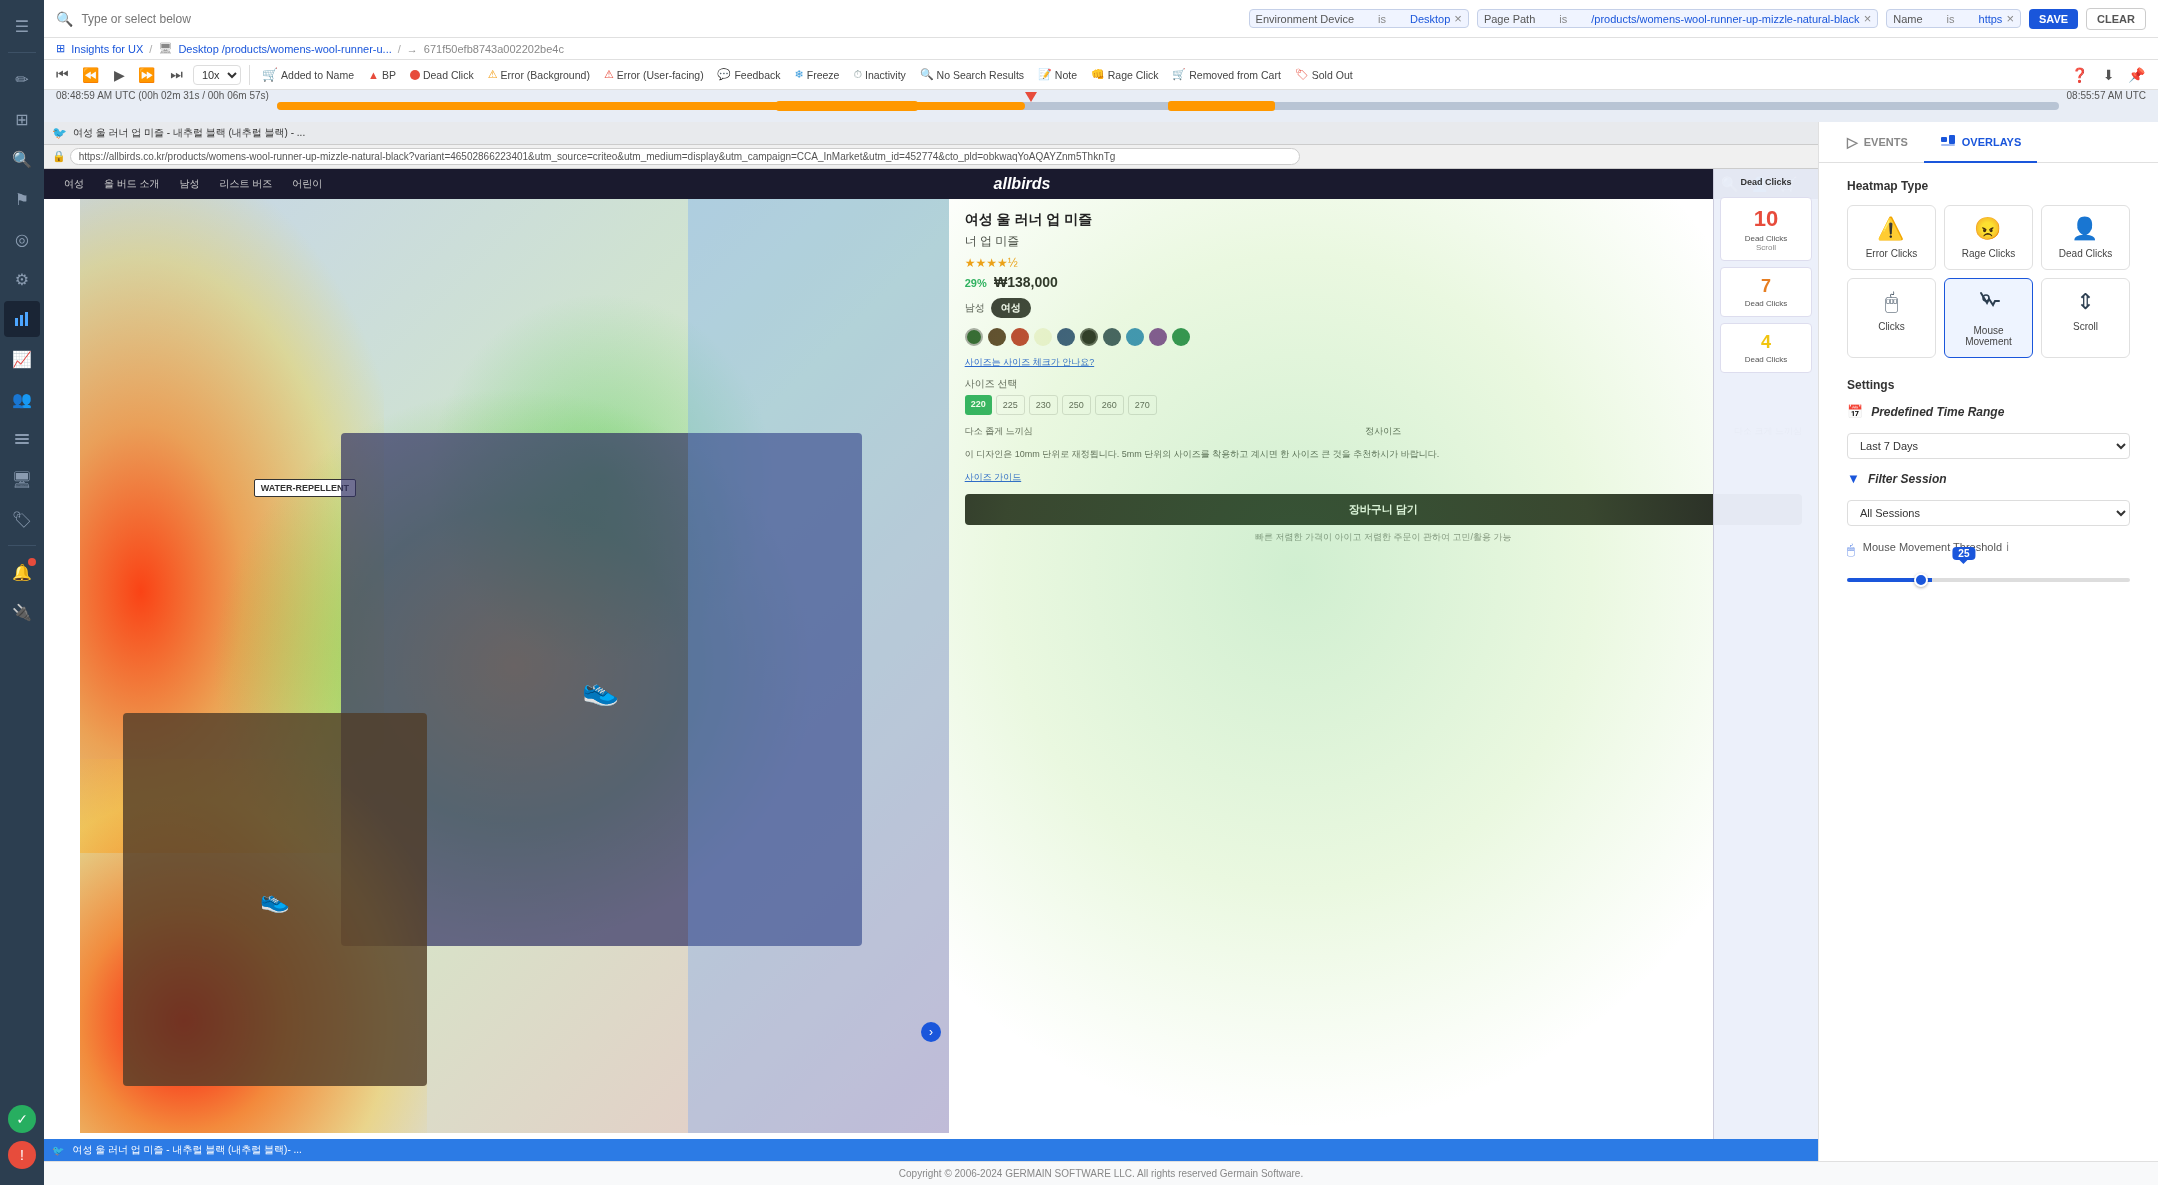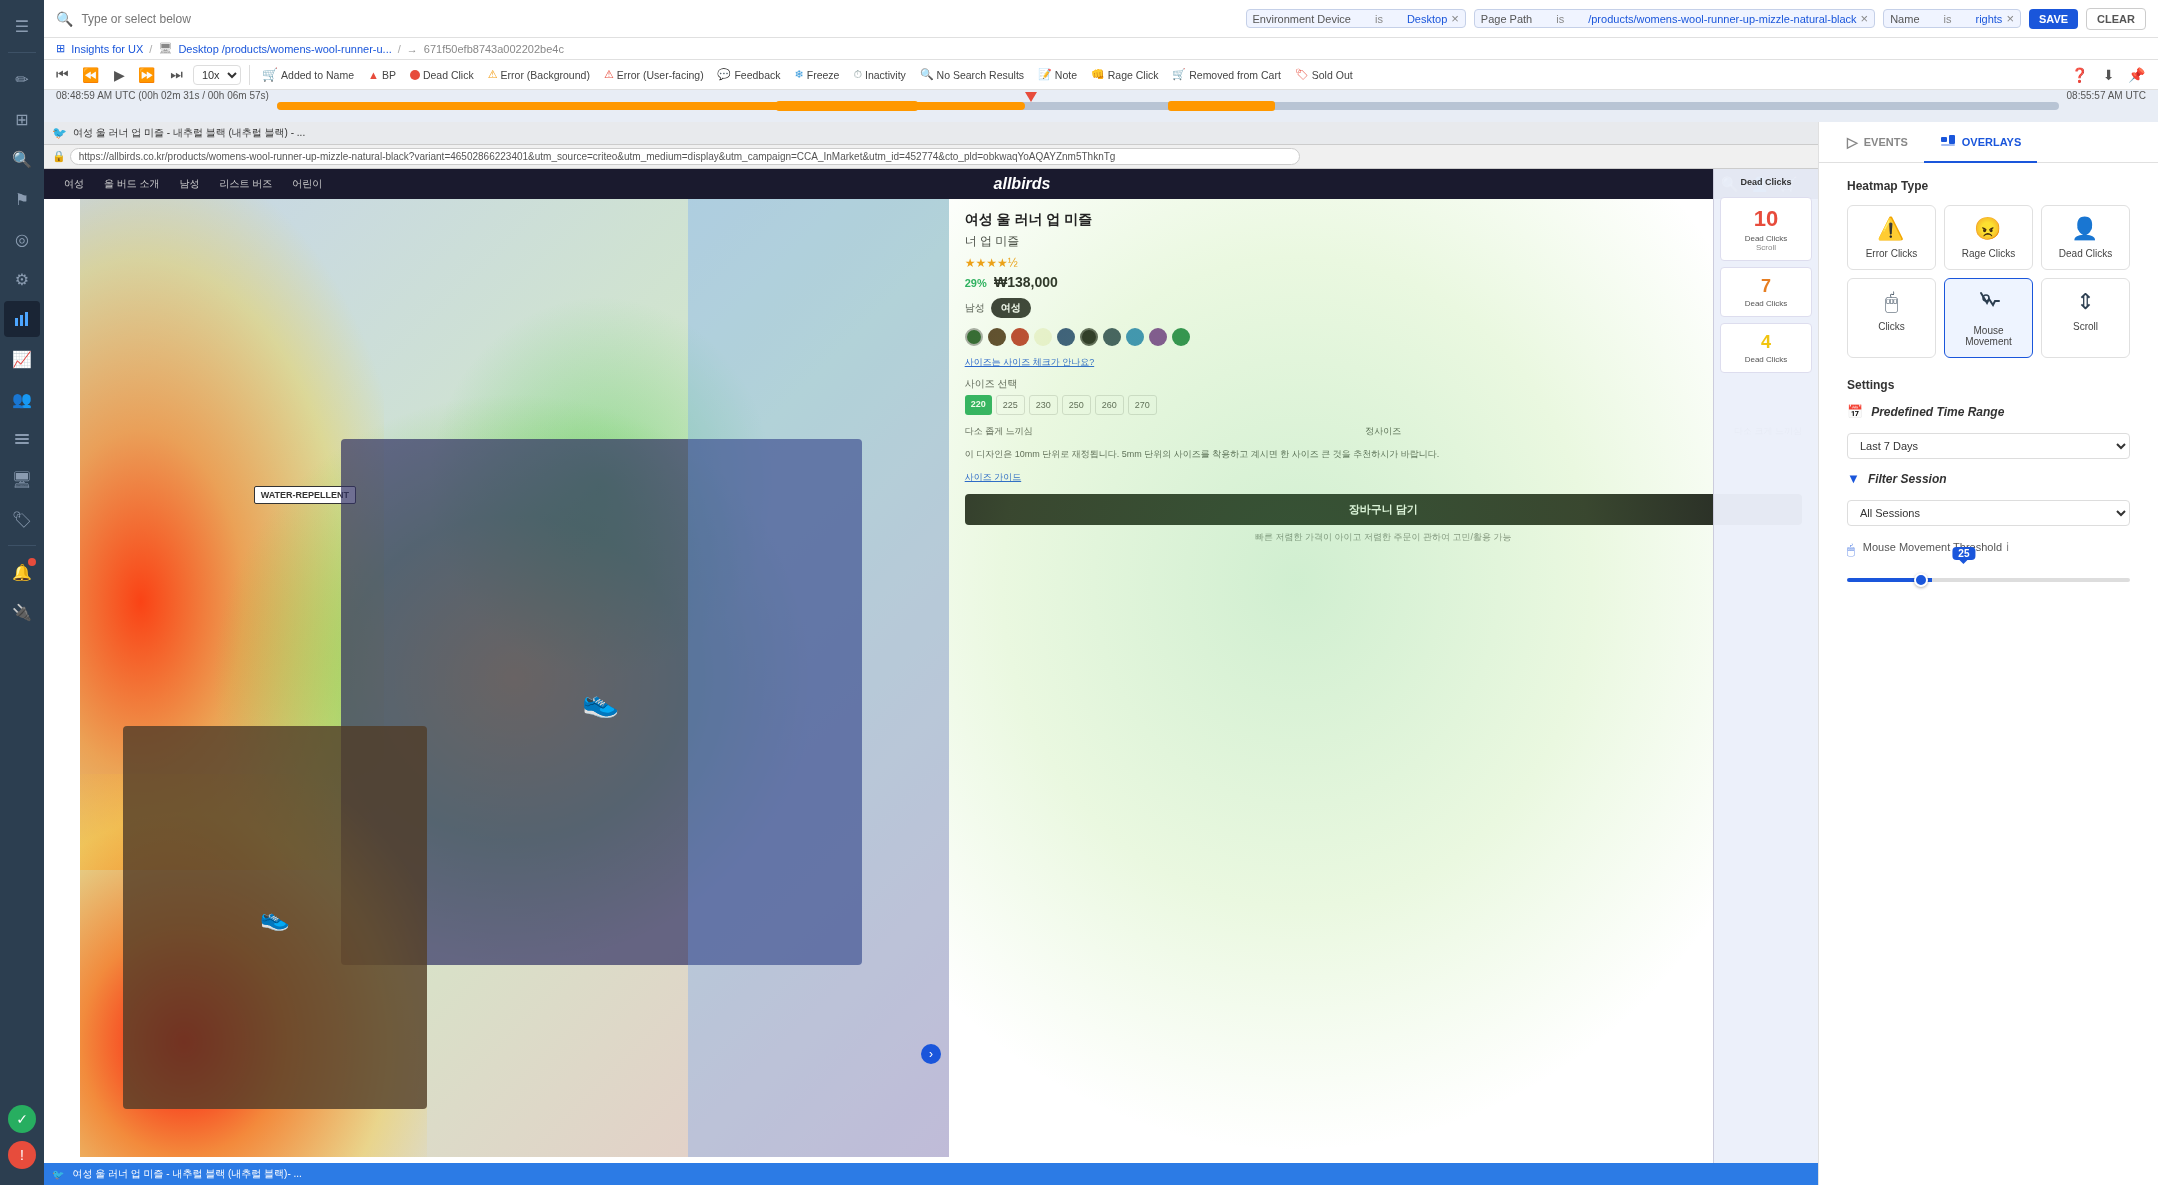--- a/index.html
+++ b/index.html
@@ -517,21 +517,21 @@
     <div class="filter-tag">
       <span class="tag-key">Page Path</span>
       <span class="tag-op">is</span>
       <span class="tag-val">/products/womens-wool-runner-up-mizzle-natural-black</span>
       <span class="tag-close">×</span>
     </div>
 
     <div class="filter-tag">
       <span class="tag-key">Name</span>
       <span class="tag-op">is</span>
-      <span class="tag-val">rights</span>
+      <span class="tag-val">https</span>
       <span class="tag-close">×</span>
     </div>
 
     <button class="btn-save">SAVE</button>
     <button class="btn-clear">CLEAR</button>
   </div>
 
   <div class="breadcrumb-bar">
     <span style="color:#1a56db; font-size:11px;">⊞</span>
     <a href="#">Insights for UX</a>
@@ -908,14 +908,17 @@
             </div>
           </div>
 
         </div>
 
       </div>
     </div>
 
   </div>
 
+  <div class="page-footer">
+    <span>Copyright © 2006-2024 GERMAIN SOFTWARE LLC. All rights reserved Germain Software.</span>
+  </div>
 
 </div>
 
 </body></html>

